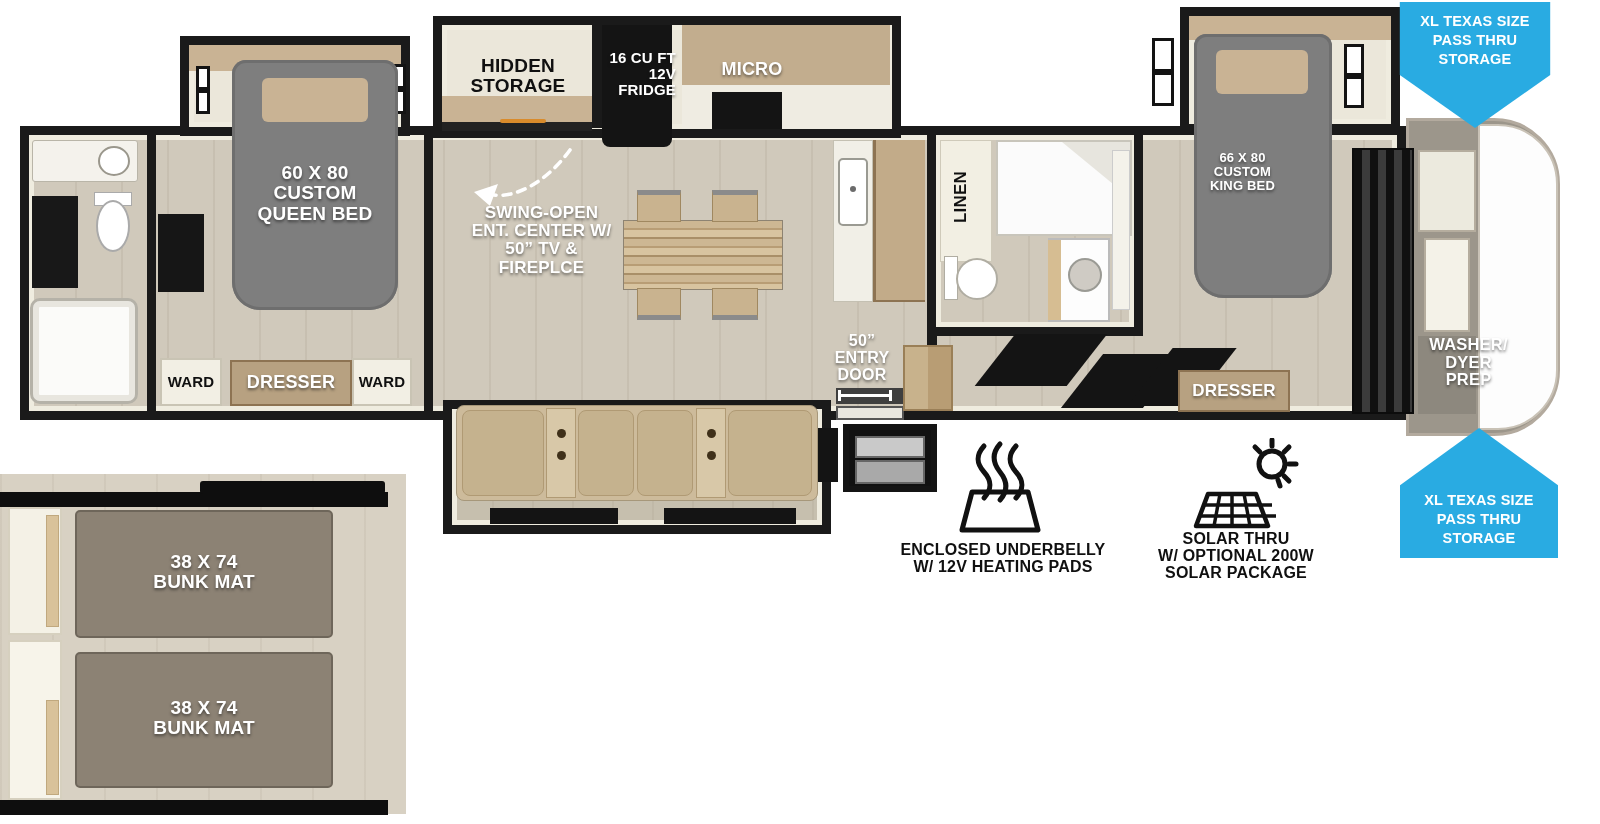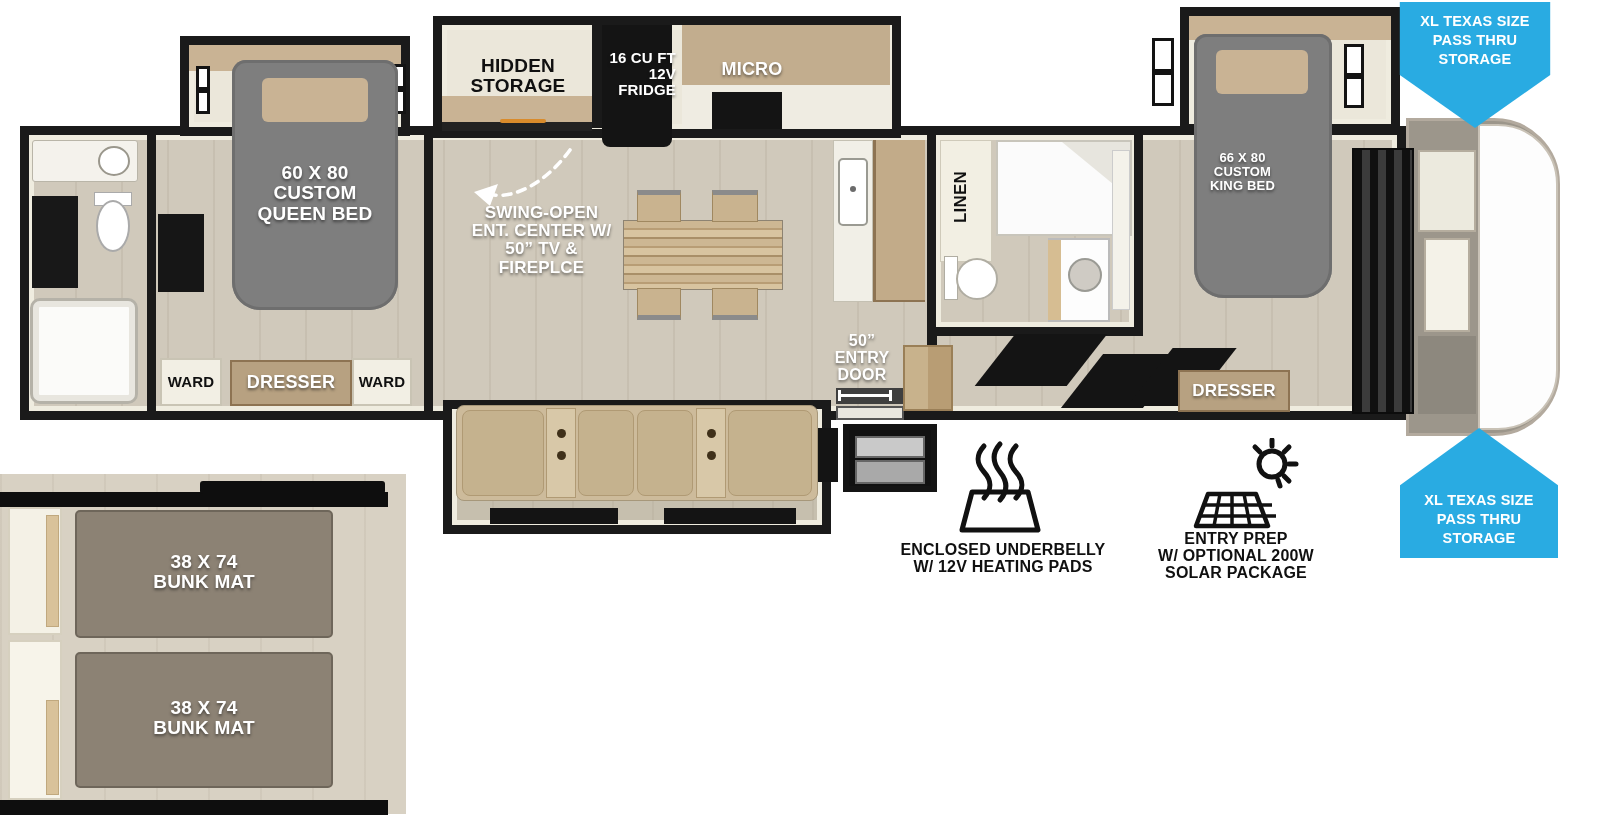--- a/index.html
+++ b/index.html
@@ -166,20 +166,23 @@
   <div class="abs" style="left:1216px;top:50px;width:92px;height:44px;background:#c9b394;border-radius:6px;"></div>
   <div class="lbl lw" style="left:1165px;top:151px;width:155px;font-size:13px;">66 X 80
 CUSTOM
 KING BED</div>
   <div class="cbox" style="left:1178px;top:370px;width:112px;height:42px;background:#b7a181;border:2px solid #8d7352;">
     <div class="lbl lw" style="position:static;font-size:17px;">DRESSER</div>
   </div>
   <div class="abs" style="left:1352px;top:148px;width:62px;height:266px;border:2px solid #0c0c0c;
               background:repeating-linear-gradient(90deg,#101010 0 8px,#3b3b3b 8px 16px);"></div>
 
+  <div class="lbl lw" style="left:1406px;top:336px;width:125px;font-size:16.5px;">WASHER/
+DYER
+PREP</div>
 
   <div class="arrow" style="left:1395px;top:2px;width:160px;height:126px;padding-top:10px;
               clip-path:polygon(3% 0,97% 0,97% 58%,50% 100%,3% 58%);">
     <div class="lbl lw" style="position:static;font-size:14.5px;line-height:1.3;text-shadow:none;">XL TEXAS SIZE
 PASS THRU
 STORAGE</div>
   </div>
   <div class="arrow" style="left:1400px;top:428px;width:158px;height:130px;justify-content:flex-end;padding-bottom:10px;
               clip-path:polygon(50% 0,100% 44%,100% 100%,0 100%,0 44%);">
     <div class="lbl lw" style="position:static;font-size:14.5px;line-height:1.3;text-shadow:none;">XL TEXAS SIZE
@@ -226,17 +229,17 @@
     </g>
     <path d="M16,56 L64,56 L76,88 L4,88 Z" fill="#fff" stroke="#111" stroke-width="4.5" stroke-linejoin="round"></path>
     <g stroke="#111" stroke-width="3.5">
       <line x1="28" y1="56" x2="22" y2="88"></line>
       <line x1="40" y1="56" x2="40" y2="88"></line>
       <line x1="52" y1="56" x2="58" y2="88"></line>
       <line x1="12" y1="67" x2="80" y2="67"></line>
       <line x1="8" y1="78" x2="84" y2="78"></line>
     </g>
   </svg>
-  <div class="lbl lb" style="left:1128px;top:530px;width:216px;font-size:16px;">ENTRY PREP
+  <div class="lbl lb" style="left:1128px;top:530px;width:216px;font-size:16px;">SOLAR THRU
 W/ OPTIONAL 200W
 SOLAR PACKAGE</div>
 
 </div>
 
 </body></html>

